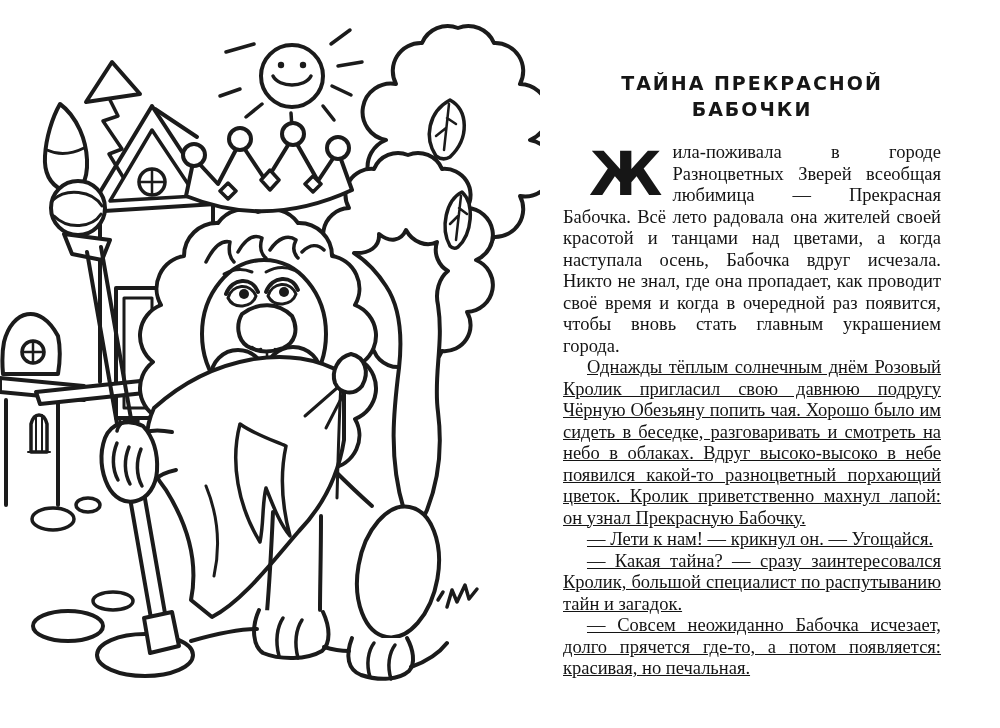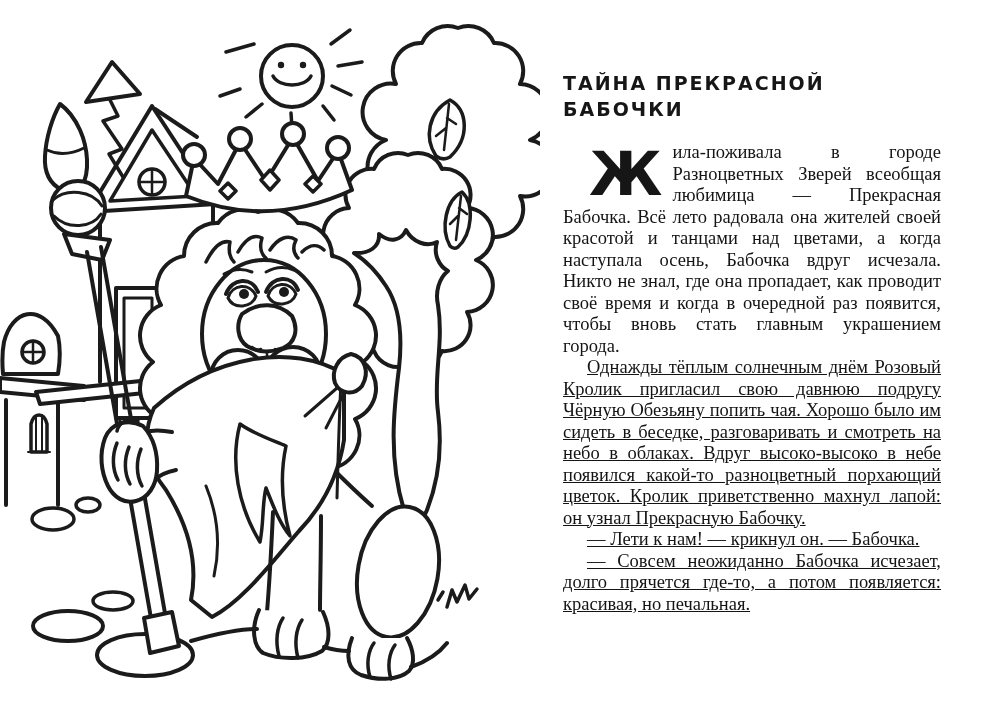--- a/index.html
+++ b/index.html
@@ -1,21 +1,21 @@
 <!DOCTYPE html>
 <html lang="ru"><head>
 <meta charset="utf-8">
 <style>
   html,body{margin:0;padding:0;background:#ffffff;}
   .page{position:relative;width:1000px;height:728px;background:#ffffff;overflow:hidden;
         font-family:"Liberation Serif", serif;color:#111;}
   .illustration{position:absolute;left:0;top:0;width:540px;height:728px;}
   .text-col{position:absolute;left:563px;top:70px;width:378px;}
   .story-title{font-family:"DejaVu Sans", sans-serif;font-weight:800;font-size:19px;
-        line-height:26px;letter-spacing:2px;margin:0 0 20px 0;color:#161616;}
+        line-height:26px;letter-spacing:2px;text-align:center;margin:0 0 20px 0;color:#161616;}
   .para{font-size:18.5px;line-height:21.5px;text-align:justify;margin:0;color:#141414;
         -webkit-hyphens:auto;hyphens:auto;}
   .para.indent{text-indent:24px;text-decoration:underline;}
   .dropcap{float:left;font-family:"DejaVu Sans", sans-serif;font-weight:800;
         font-size:60px;line-height:56px;margin:4px 10px 0 26px;color:#161616;}
   svg .ink{stroke:#1b1b1b;fill:none;stroke-linecap:round;stroke-linejoin:round;}
   svg .w{fill:#ffffff;}
   svg .b{fill:#1b1b1b;stroke:none;}
 </style>
 </head>
@@ -173,17 +173,18 @@
 
     <path class="ink w" stroke-width="4" d="M144 618 L172 612 L179 646 L150 653 Z"></path>
   </svg>
 
   <div class="text-col">
     <h1 class="story-title">ТАЙНА ПРЕКРАСНОЙ БАБОЧКИ</h1>
 
     <p class="para"><span class="dropcap">Ж</span><span>ила-поживала в городе Разноцветных Зверей всеобщая любимица — Прекрасная Бабочка. Всё лето радовала она жителей своей красотой и танцами над цветами, а когда наступала осень, Бабочка вдруг исчезала. Никто не знал, где она пропадает, как проводит своё время и когда в очередной раз появится, чтобы вновь стать главным украшением города.</span></p>
 
     <p class="para indent">Однажды тёплым солнечным днём Розовый Кролик пригласил свою давнюю подругу Чёрную Обезьяну попить чая. Хорошо было им сидеть в беседке, разговаривать и смотреть на небо в облаках. Вдруг высоко-высоко в небе появился какой-то разноцветный порхающий цветок. Кролик приветственно махнул лапой: он узнал Прекрасную Бабочку.</p>
-    <p class="para indent">— Лети к нам! — крикнул он. — Бабочка.</p>
+    <p class="para indent">— Лети к нам! — крикнул он. — Угощайся.</p>
+    <p class="para indent">— Какая тайна? — сразу заинтересовался Кролик, большой специалист по распутыванию тайн и загадок.</p>
     <p class="para indent">— Совсем неожиданно Бабочка исчезает, долго прячется где-то, а потом появляется: красивая, но печальная.</p>
 
   </div>
 </div>
 
 </body></html>

